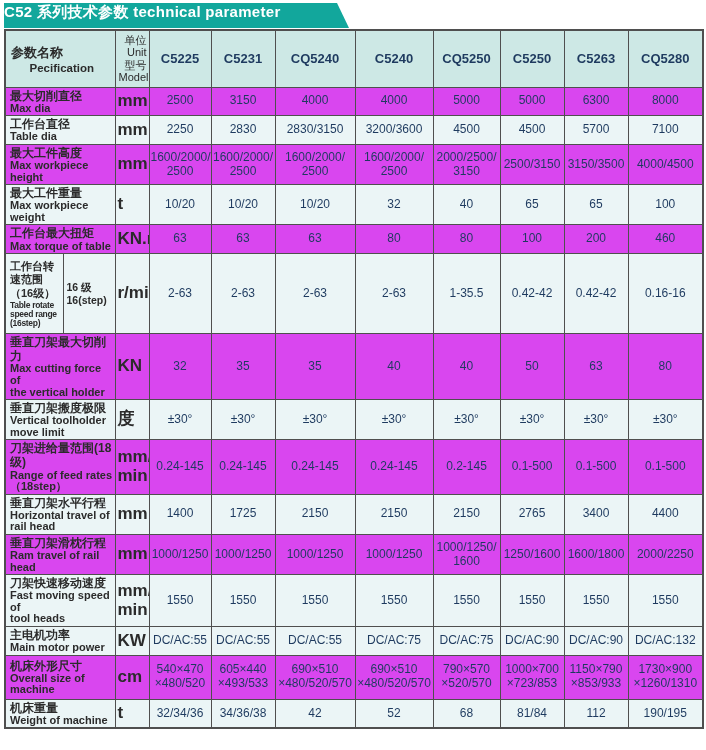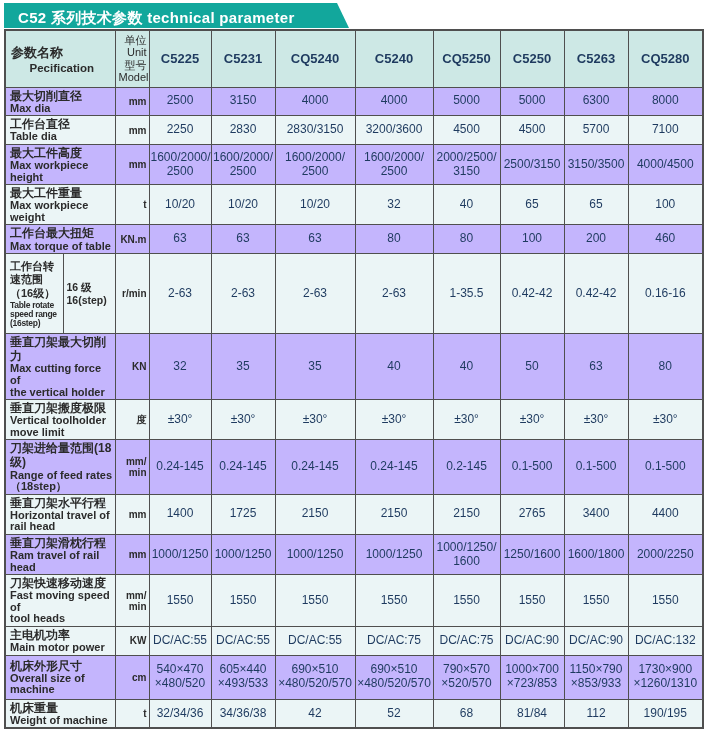--- a/index.html
+++ b/index.html
@@ -10,22 +10,22 @@
     overflow:hidden;
   }
   .page{padding:3px 4px 0 4px;}
 
   
   .banner{
     height:25px;
     width:345px;
     background:var(--banner,#12A79C);
     clip-path:polygon(0 0, calc(100% - 12px) 0, 100% 100%, 0 100%);
-    display:flex;align-items:flex-end;
-    padding-left:14px;box-sizing:border-box;
+    display:flex;align-items:flex-start;
+    box-sizing:border-box;
     margin-bottom:1px;
   }
   .banner-title{
     color:#ffffff;font-weight:bold;font-size:15px;letter-spacing:.3px;
     white-space:nowrap;
   }
 
   
   table{
     border-collapse:collapse;
@@ -50,42 +50,42 @@
   .unit-header{
     text-align:right;padding-left:3px;
     font-size:11px;font-weight:normal;color:#2b2b2b;
     white-space:pre-line;line-height:1.12;
   }
   .model-header{
     font-size:13px;font-weight:bold;color:var(--value-color,#1e3a5f);
     text-align:center;
   }
 
-  tbody tr{background:#c4b5fd;}
+  tbody tr{background:#d946ef;}
   tbody tr.stripe{background:var(--stripe-bg,#ebf5f6);}
 
   .label-cell{text-align:left;padding-left:4px;}
   .label-cell .zh{
     font-size:12px;font-weight:bold;color:#2b2b2b;
     line-height:1.18;white-space:pre-line;
   }
   .label-cell .en{
     font-size:11px;font-weight:bold;color:#2b2b2b;
     line-height:1.05;white-space:pre-line;
   }
   .label-cell .zh.tight{font-size:11px;line-height:1.25;}
   .label-cell .en.small{font-size:8.5px;letter-spacing:-0.3px;}
   .sub-cell{
     text-align:left;padding-left:3px;
     font-size:10.5px;font-weight:bold;color:#2b2b2b;
     white-space:pre-line;line-height:1.2;
   }
   .unit-cell{
-    text-align:right;
-    font-size:10px;font-weight:bold;color:#2b2b2b;
+    text-align:left;
+    font-size:17px;font-weight:bold;color:#2b2b2b;
     white-space:pre-line;line-height:1.1;
   }
   .value-cell{
     text-align:center;
     font-size:12px;color:var(--value-color,#1e3a5f);
     white-space:pre-line;line-height:1.15;
     padding:0 1px;
   }
 </style>
 </head>

